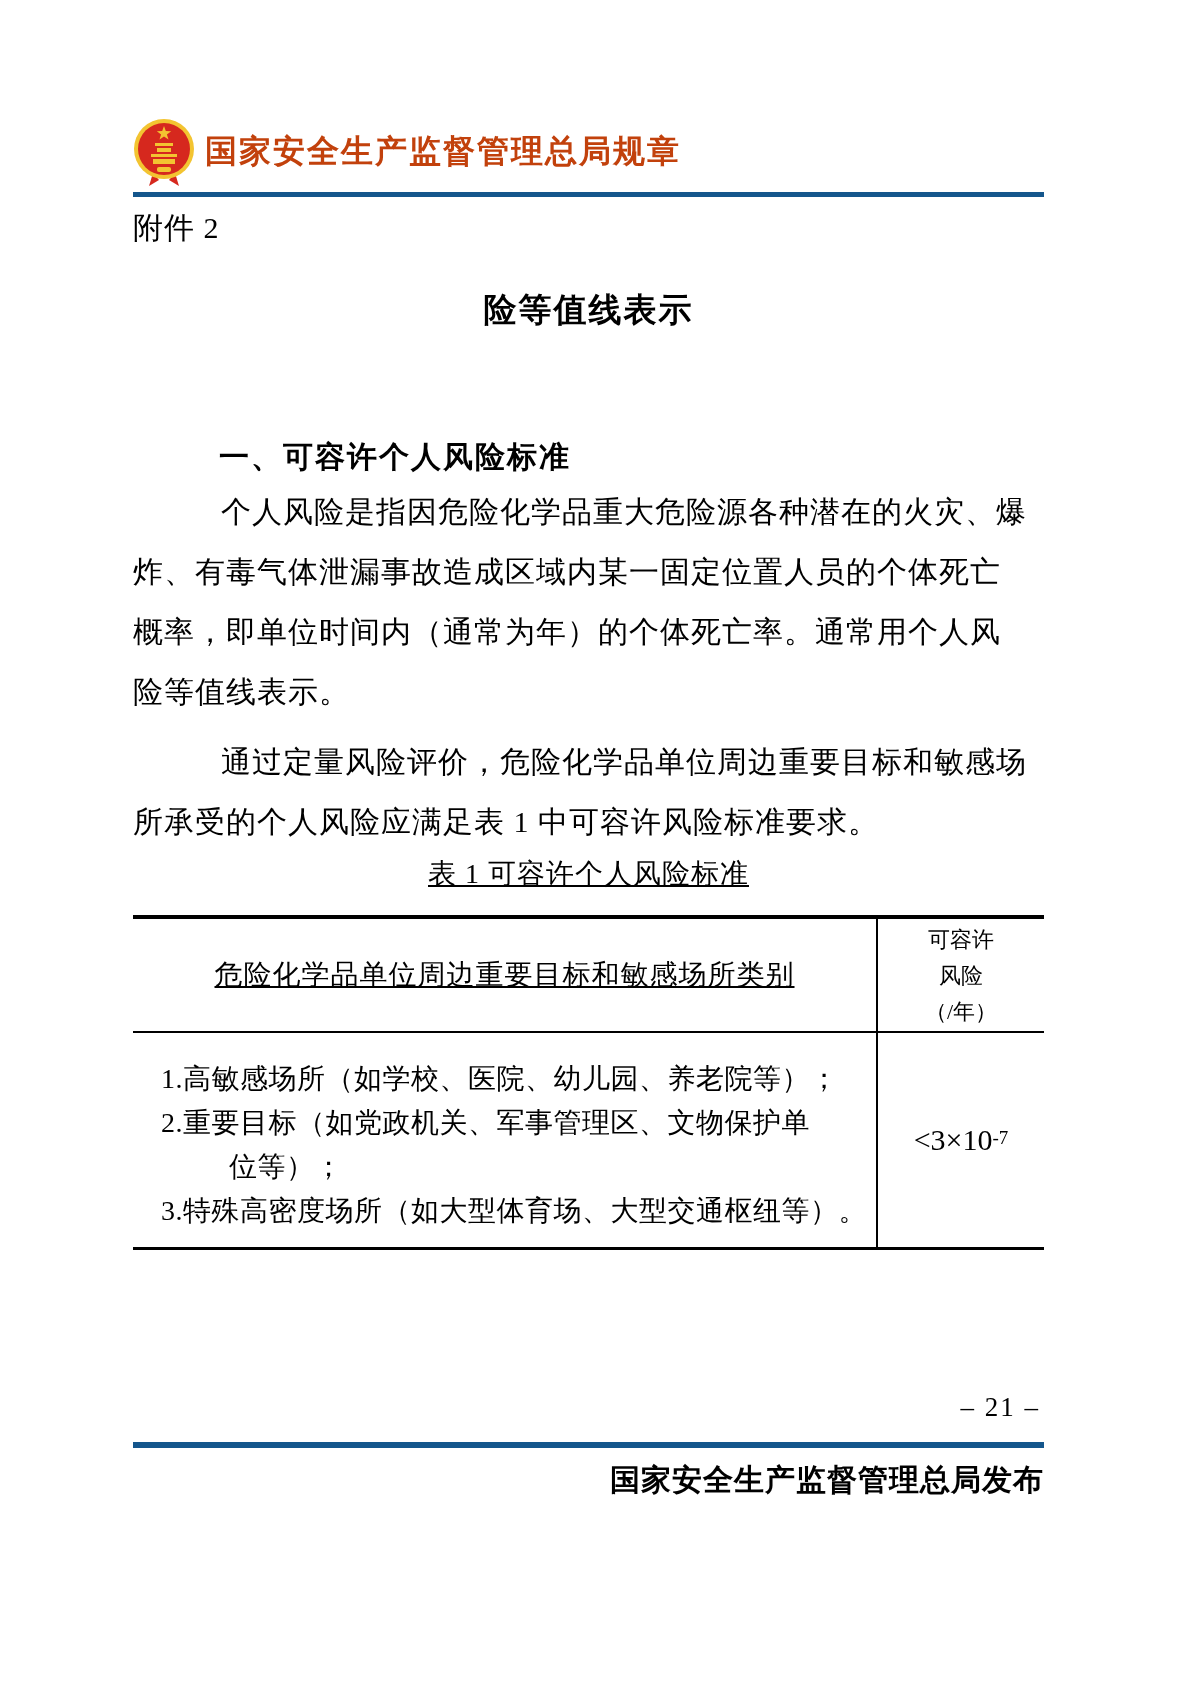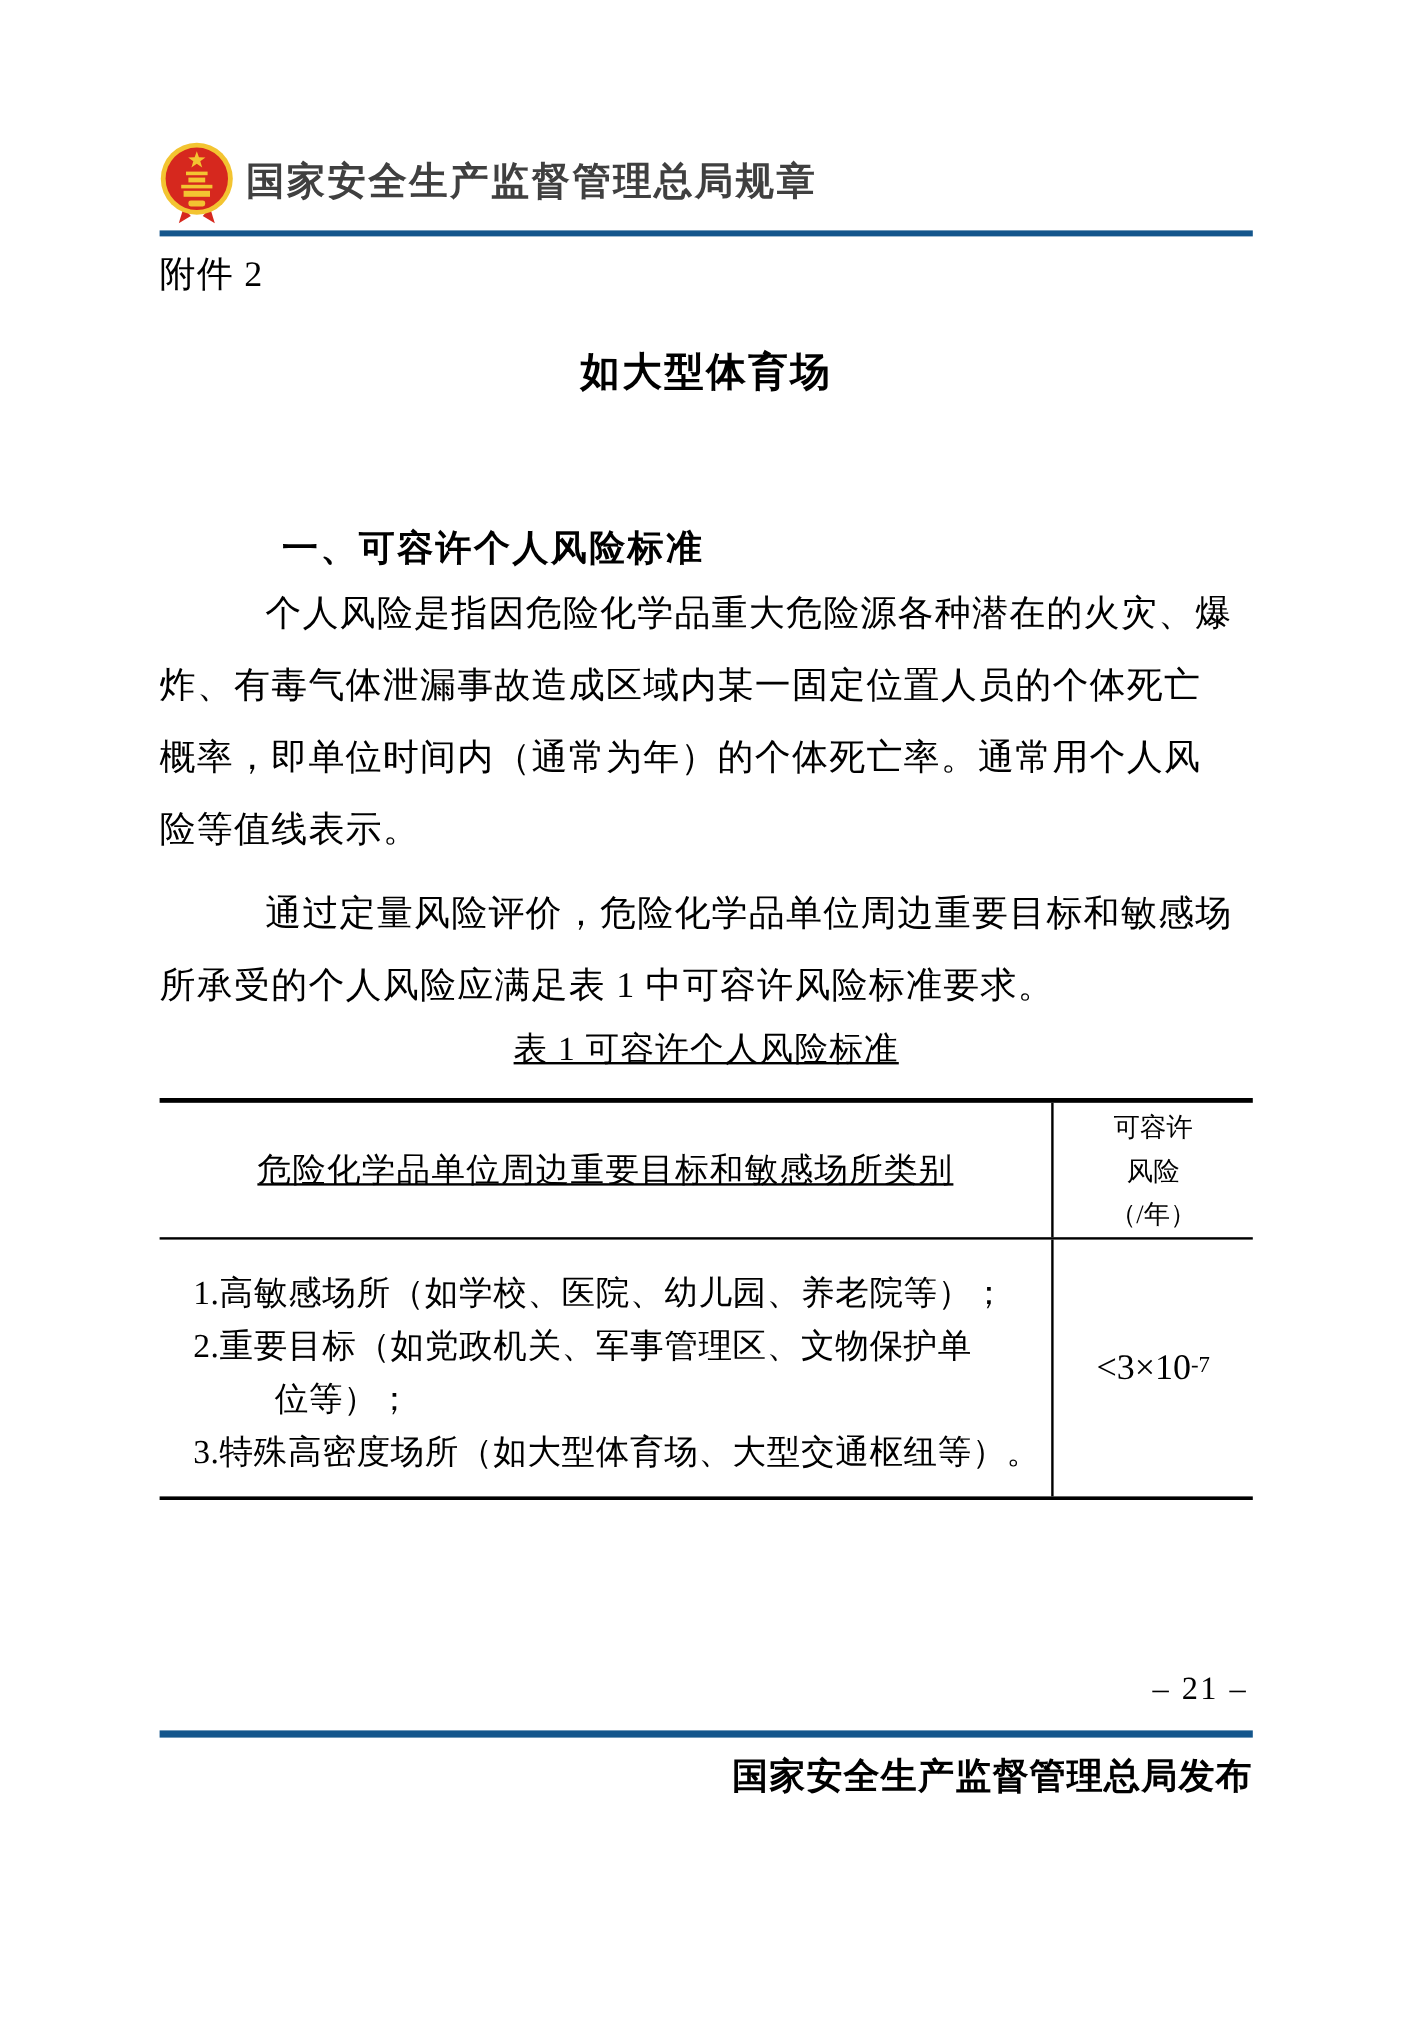--- a/index.html
+++ b/index.html
@@ -10,38 +10,38 @@
   }
   
   .header-row {
     position:absolute; left:133px; top:116px; width:911px; height:72px;
     display:flex; align-items:center;
   }
   .emblem { width:62px; height:70px; flex:0 0 62px; }
   .agency-title {
     margin-left:10px;
     font-family:"Liberation Sans","DejaVu Sans",sans-serif;
-    font-weight:bold; font-size:32px; letter-spacing:2px; color:#404040;
+    font-weight:bold; font-size:32px; letter-spacing:2px; color:#c2410c;
     white-space:nowrap;
   }
   .header-rule {
     position:absolute; left:133px; top:192px; width:911px; height:5px;
     background:#14568c;
   }
   
   .attachment {
     position:absolute; left:133px; top:208px; font-size:30px; letter-spacing:1px;
   }
   .doc-title {
     position:absolute; left:133px; top:288px; width:911px; text-align:center;
     font-family:"Liberation Sans","DejaVu Sans",sans-serif;
     font-weight:bold; font-size:33px; letter-spacing:2px;
   }
   .section-heading {
-    position:absolute; left:149px; top:437px; padding-left:86px;
+    position:absolute; left:133px; top:437px; padding-left:86px;
     font-family:"Liberation Sans","DejaVu Sans",sans-serif;
     font-weight:bold; font-size:30px; letter-spacing:2px;
   }
   
   .para { position:absolute; left:133px; width:894px; font-size:30px; line-height:60px; letter-spacing:1px; }
   .para1 { top:482px; }
   .para2 { top:732px; }
   .para .indent { text-indent:88px; }
   
   .table-caption {
@@ -112,21 +112,21 @@
       <rect x="18" y="37" width="26" height="3" fill="#f3c431"></rect>
       <rect x="20" y="42" width="22" height="5" fill="#f3c431"></rect>
 
       <rect x="24" y="50" width="14" height="5" rx="2" fill="#f3c431"></rect>
     </svg>
     <div class="agency-title">国家安全生产监督管理总局规章</div>
   </div>
   <div class="header-rule"></div>
 
   <div class="attachment">附件 2</div>
-  <div class="doc-title">如大型体育场</div>
+  <div class="doc-title">险等值线表示</div>
   <div class="section-heading">一、可容许个人风险标准</div>
 
   <div class="para para1">
     <div class="indent">个人风险是指因危险化学品重大危险源各种潜在的火灾、爆</div>
     <div>炸、有毒气体泄漏事故造成区域内某一固定位置人员的个体死亡</div>
     <div>概率，即单位时间内（通常为年）的个体死亡率。通常用个人风</div>
     <div>险等值线表示。</div>
   </div>
 
   <div class="para para2">

